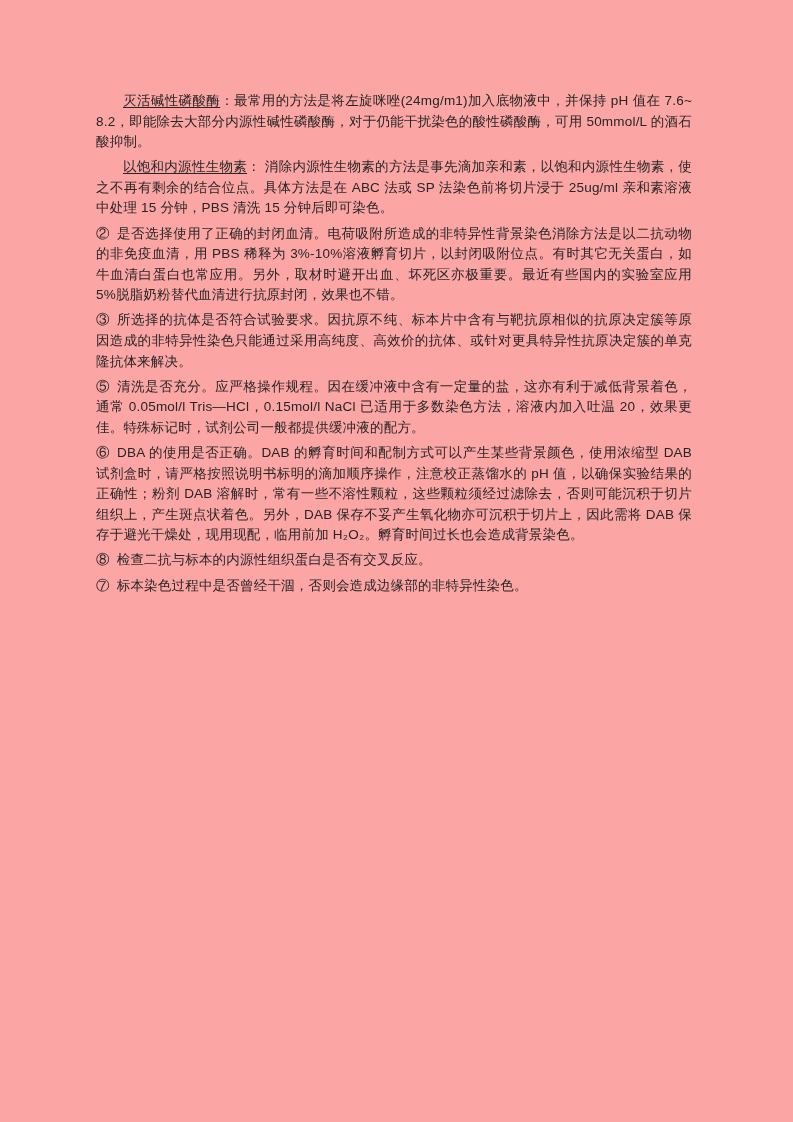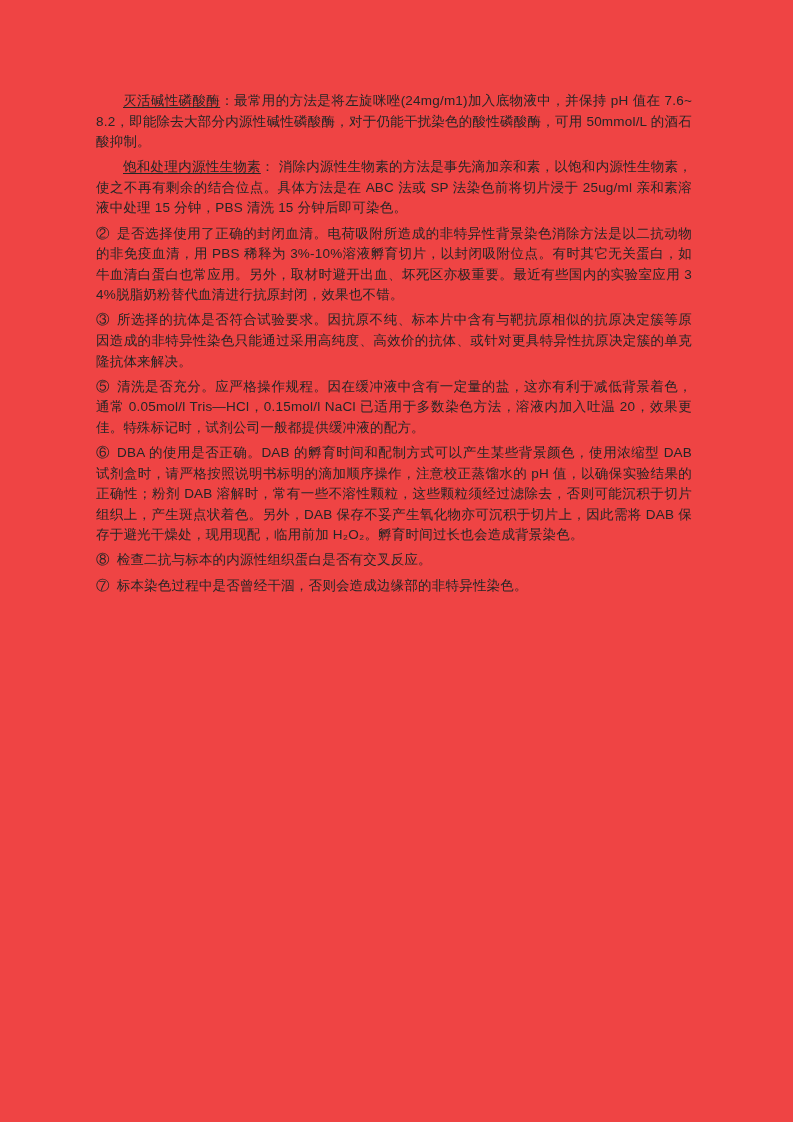--- a/index.html
+++ b/index.html
@@ -5,21 +5,21 @@
 <style>
   html, body {
     margin: 0;
     padding: 0;
     background: #ffffff;
   }
   .page {
     position: relative;
     width: 793px;
     height: 1122px;
-    background: #ef4444;
+    background: #fca5a5;
     overflow: hidden;
     font-family: "Liberation Sans", sans-serif;
     color: #262626;
   }
   .content {
     position: absolute;
     left: 96px;
     top: 91px;
     width: 596px;
   }
@@ -43,23 +43,23 @@
   }
 </style>
 </head>
 <body>
 
 <div class="page">
   <div class="content">
 
     <p class="para indent"><span class="lead">灭活碱性磷酸酶</span><span>：</span><span>最常用的方法是将左旋咪唑(24mg/m1)加入底物液中，并保持 pH 值在 7.6~8.2，即能除去大部分内源性碱性磷酸酶，对于仍能干扰染色的酸性磷酸酶，可用 50mmol/L 的酒石酸抑制。</span></p>
 
-    <p class="para indent"><span class="lead">饱和处理内源性生物素</span><span>： </span><span>消除内源性生物素的方法是事先滴加亲和素，以饱和内源性生物素，使之不再有剩余的结合位点。具体方法是在 ABC 法或 SP 法染色前将切片浸于 25ug/ml 亲和素溶液中处理 15 分钟，PBS 清洗 15 分钟后即可染色。</span></p>
+    <p class="para indent"><span class="lead">以饱和内源性生物素</span><span>： </span><span>消除内源性生物素的方法是事先滴加亲和素，以饱和内源性生物素，使之不再有剩余的结合位点。具体方法是在 ABC 法或 SP 法染色前将切片浸于 25ug/ml 亲和素溶液中处理 15 分钟，PBS 清洗 15 分钟后即可染色。</span></p>
 
-    <p class="para"><span class="marker">②</span><span>是否选择使用了正确的封闭血清。电荷吸附所造成的非特异性背景染色消除方法是以二抗动物的非免疫血清，用 PBS 稀释为 3%-10%溶液孵育切片，以封闭吸附位点。有时其它无关蛋白，如牛血清白蛋白也常应用。另外，取材时避开出血、坏死区亦极重要。最近有些国内的实验室应用 34%脱脂奶粉替代血清进行抗原封闭，效果也不错。</span></p>
+    <p class="para"><span class="marker">②</span><span>是否选择使用了正确的封闭血清。电荷吸附所造成的非特异性背景染色消除方法是以二抗动物的非免疫血清，用 PBS 稀释为 3%-10%溶液孵育切片，以封闭吸附位点。有时其它无关蛋白，如牛血清白蛋白也常应用。另外，取材时避开出血、坏死区亦极重要。最近有些国内的实验室应用 5%脱脂奶粉替代血清进行抗原封闭，效果也不错。</span></p>
 
     <p class="para"><span class="marker">③</span><span>所选择的抗体是否符合试验要求。因抗原不纯、标本片中含有与靶抗原相似的抗原决定簇等原因造成的非特异性染色只能通过采用高纯度、高效价的抗体、或针对更具特异性抗原决定簇的单克隆抗体来解决。</span></p>
 
 
     <p class="para"><span class="marker">⑤</span><span>清洗是否充分。应严格操作规程。因在缓冲液中含有一定量的盐，这亦有利于减低背景着色，通常 0.05mol/l Tris—HCl，0.15mol/l NaCl 已适用于多数染色方法，溶液内加入吐温 20，效果更佳。特殊标记时，试剂公司一般都提供缓冲液的配方。</span></p>
 
     <p class="para"><span class="marker">⑥</span><span>DBA 的使用是否正确。DAB 的孵育时间和配制方式可以产生某些背景颜色，使用浓缩型 DAB 试剂盒时，请严格按照说明书标明的滴加顺序操作，注意校正蒸馏水的 pH 值，以确保实验结果的正确性；粉剂 DAB 溶解时，常有一些不溶性颗粒，这些颗粒须经过滤除去，否则可能沉积于切片组织上，产生斑点状着色。另外，DAB 保存不妥产生氧化物亦可沉积于切片上，因此需将 DAB 保存于避光干燥处，现用现配，临用前加 H₂O₂。孵育时间过长也会造成背景染色。</span></p>
 
     <p class="para"><span class="marker">⑧</span><span>检查二抗与标本的内源性组织蛋白是否有交叉反应。</span></p>
 

